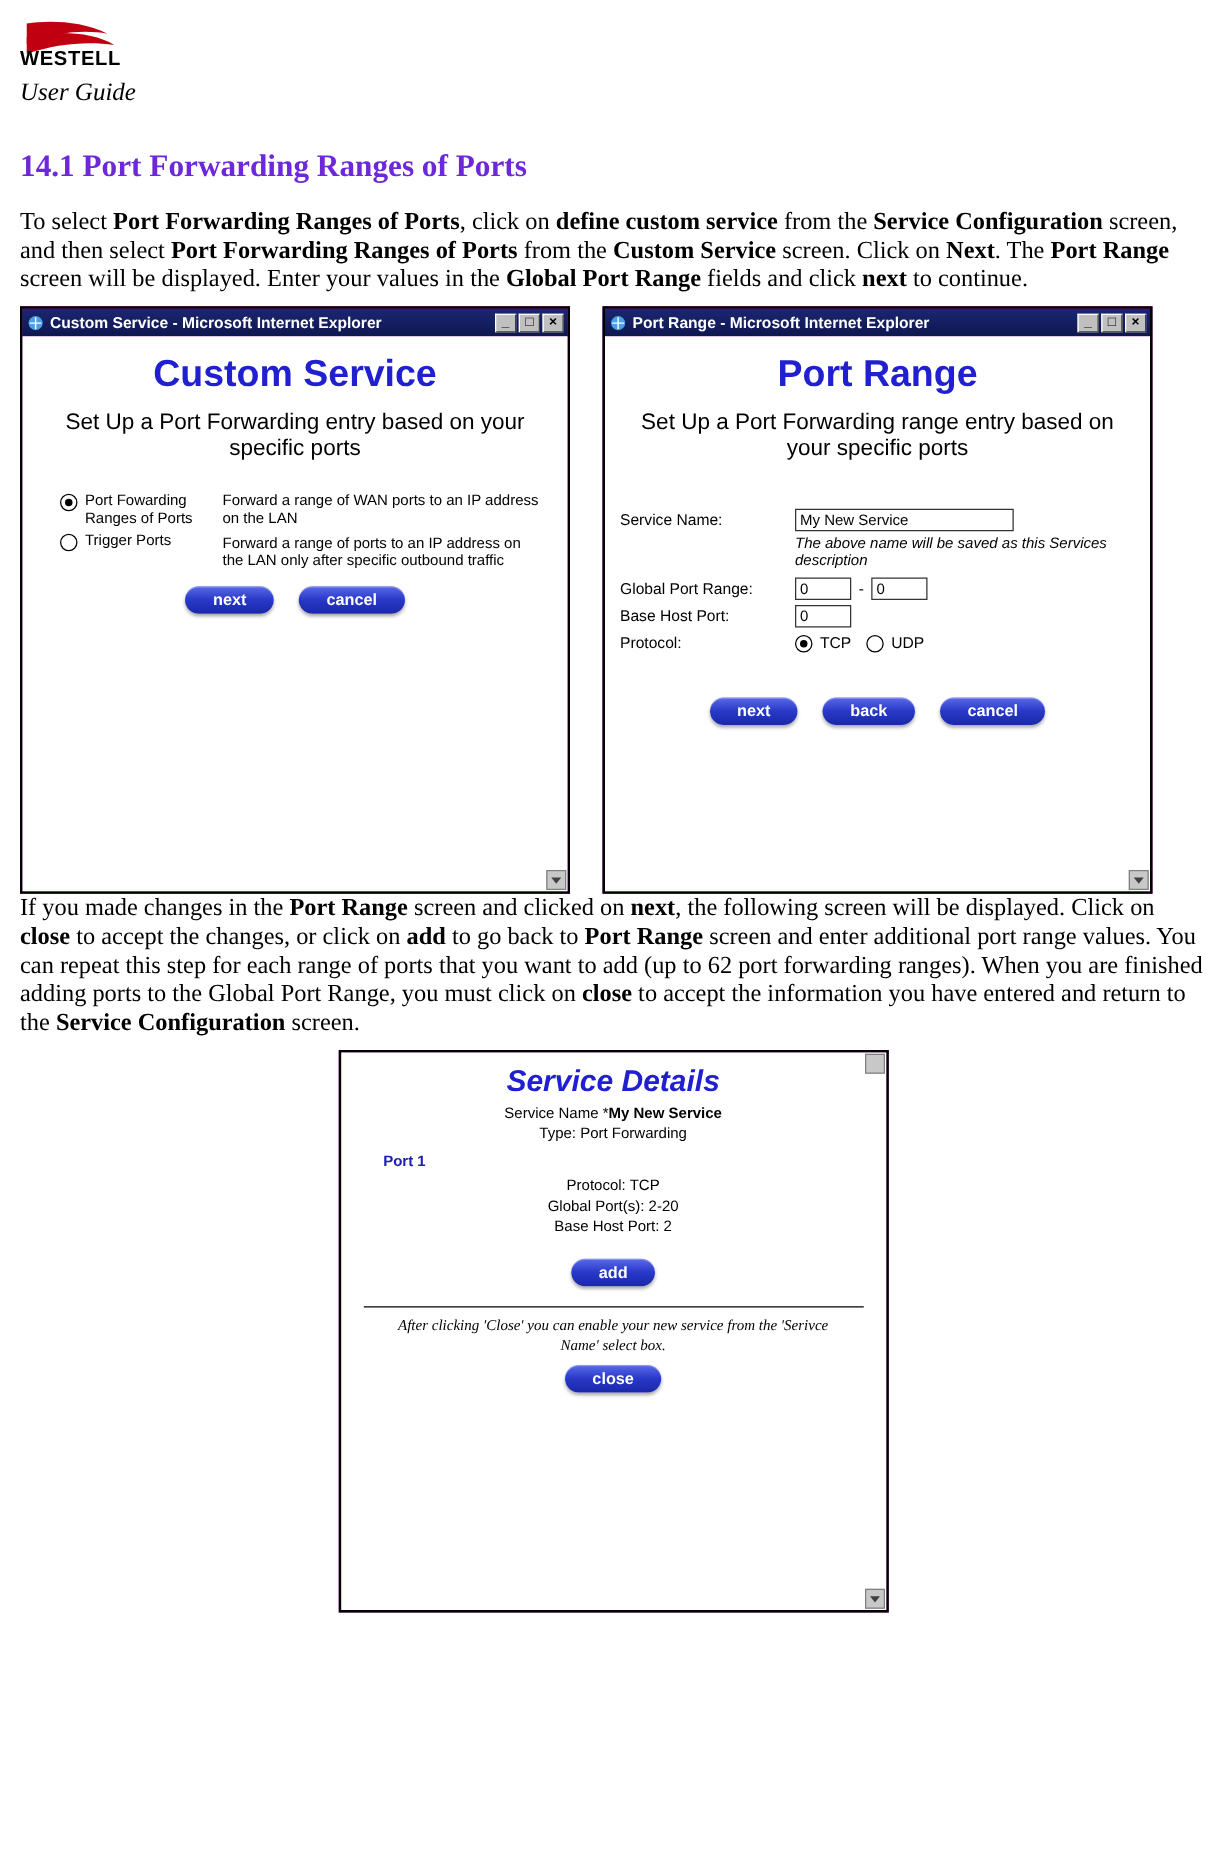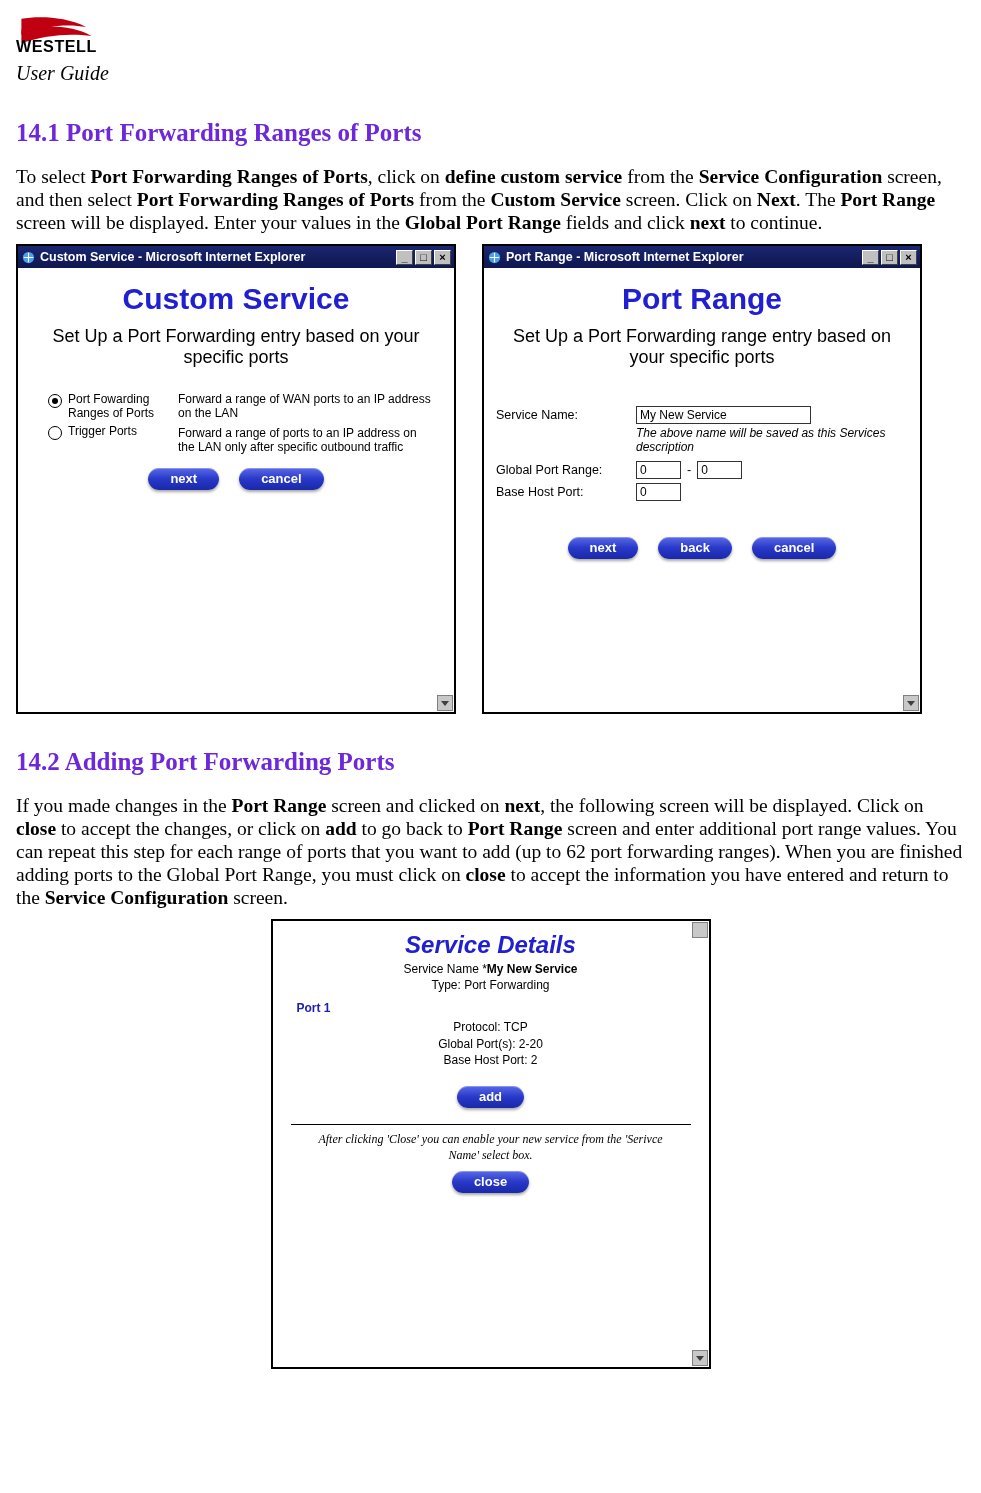--- a/index.html
+++ b/index.html
@@ -205,21 +205,21 @@
     font-family: Verdana, Arial, sans-serif;
     font-size:12px;
     text-align:center;
     line-height:1.35;
   }
   .port-label {
     font-family: Verdana, Arial, sans-serif;
     font-size:12px;
     font-weight:bold;
     color:#2020b0;
-    margin:8px 0 4px 24px;
+    margin:8px 0 4px 34px;
   }
   .rule-divider {
     border:none;
     border-top:1px solid #000;
     margin: 16px 18px 6px 18px;
   }
   .close-hint {
     font-family: Liberation Serif, serif;
     font-size:12px;
     font-style:italic;
@@ -332,36 +332,38 @@
           <div class="form-row">
             <span class="form-label">Global Port Range:</span>
             <input class="txt-input" style="width: 45px;" value="0">
             <span style="margin:0 6px">-</span>
             <input class="txt-input" style="width: 45px;" value="0">
           </div>
           <div class="form-row">
             <span class="form-label">Base Host Port:</span>
             <input class="txt-input" style="width: 45px;" value="0">
           </div>
+          <div class="form-row">
+            <span class="form-label">Protocol:</span>
+            <span class="radio selected"></span>
+            <span style="margin-right:12px">TCP</span>
+            <span class="radio"></span>
+            <span>UDP</span>
+          </div>
         </div>
         <div class="btn-row" style="margin-top:18px">
           <span class="pill">next</span>
           <span class="pill">back</span>
           <span class="pill">cancel</span>
         </div>
         <div class="scroll-arrow bottom"></div>
       </div>
     </div>
   </div>
 
-  <h2 class="section">
-    <span>14.2</span>
-    <span> </span>
-    <span>Adding Port Forwarding Ports</span>
-  </h2>
 
   <p class="body">
     <span>If you made changes in the </span><b>Port Range</b><span> screen and clicked on </span><b>next</b><span>, the following screen will be displayed. Click on </span><b>close</b><span> to accept the changes, or click on </span><b>add</b><span> to go back to </span><b>Port Range</b><span> screen and enter additional port range values. You can repeat this step for each range of ports that you want to add (up to 62 port forwarding ranges). When you are finished adding ports to the Global Port Range, you must click on </span><b>close</b><span> to accept the information you have entered and return to the </span><b>Service Configuration</b><span> screen.</span>
   </p>
 
   <div class="shot centered-wrap">
     <div class="shot-body" style="flex:1">
       <div class="scroll-arrow" style="top:1px"></div>
       <div class="details-title">Service Details</div>
       <div class="details-center">

